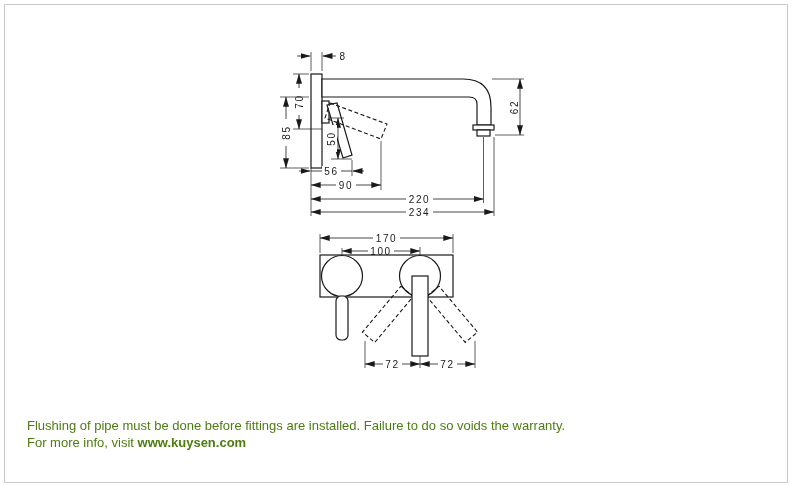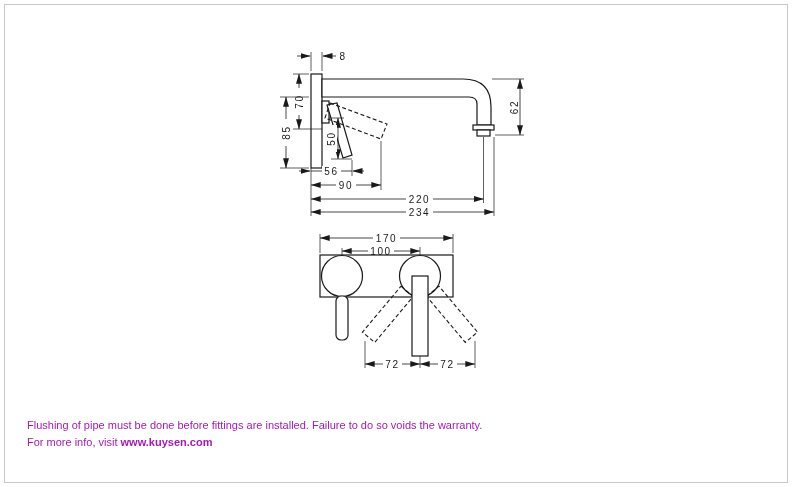--- a/index.html
+++ b/index.html
@@ -20,21 +20,21 @@
   .ext   { stroke:#1a1a1a; stroke-width:0.7; }
   .lbl {
     font-family:"Liberation Sans", sans-serif;
     font-size:10px; fill:#1a1a1a; letter-spacing:1.6px;
     text-anchor:middle;
   }
   .lblbg { fill:#ffffff; }
 
   .notes {
     position:absolute; left:27px; top:417px; right:20px;
-    font-size:11px; line-height:17px; color:#a21caf;
+    font-size:13px; line-height:17px; color:#4d7c0f;
   }
   .notes p { margin:0; }
   .notes strong { font-weight:bold;margin-top:19px; }
 </style>
 </head>
 <body>
 
 <div class="page">
   <div class="frame"></div>
 

